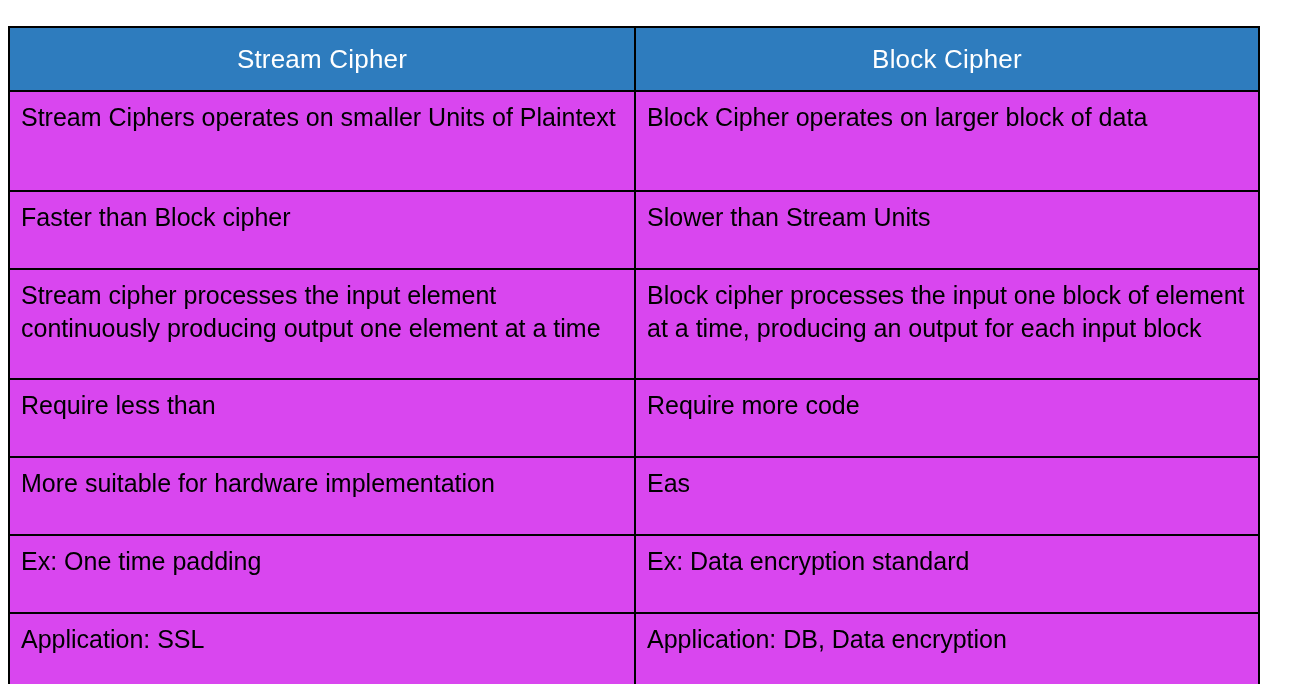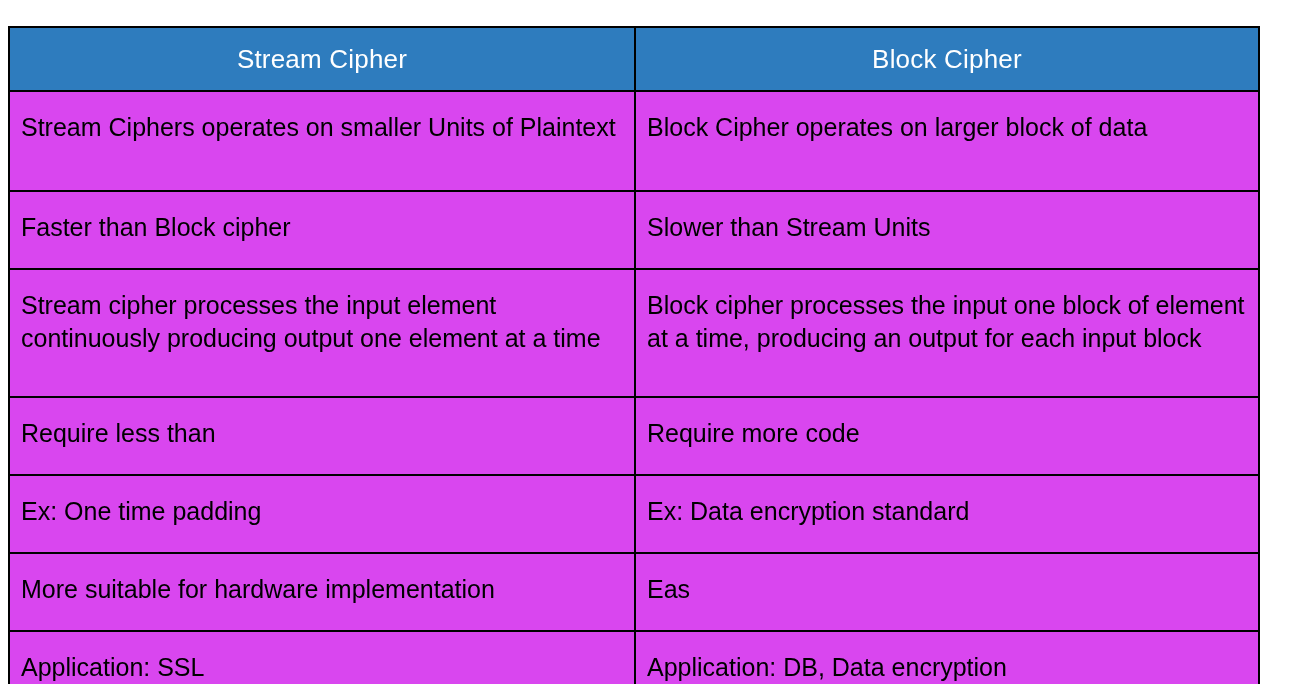--- a/index.html
+++ b/index.html
@@ -48,28 +48,28 @@
     line-height: 1.25;
     height: 64px;
     padding: 4px 10px;
     letter-spacing: 0.2px;
   }
 
   .comparison-table tbody td {
     color: #000000;
     font-size: 25px;
     line-height: 1.32;
-    padding: 19px 10px 10px 11px;
+    padding: 9px 10px 10px 11px;
     text-align: left;
     word-wrap: break-word;
   }
 
   .row-h2 td { height: 100px; }
   .row-h1 td { height: 78px; }
-  .row-h3 td { height: 128px; }
+  .row-h3 td { height: 110px; }
 </style>
 </head>
 <body>
 
 <div class="page">
 
   <table class="comparison-table">
     <colgroup>
       <col class="col-left">
       <col class="col-right">
@@ -98,27 +98,27 @@
         <td>Stream cipher processes the input element continuously producing output one element at a time</td>
         <td>Block cipher processes the input one block of element at a time, producing an output for each input block</td>
       </tr>
 
       <tr class="row-h1">
         <td>Require less than</td>
         <td>Require more code</td>
       </tr>
 
       <tr class="row-h1">
-        <td>Ex: One time padding</td>
-        <td>Ex: Data encryption standard</td>
+        <td>More suitable for hardware implementation</td>
+        <td>Eas</td>
       </tr>
 
       <tr class="row-h1">
-        <td>More suitable for hardware implementation</td>
-        <td>Eas</td>
+        <td>Ex: One time padding</td>
+        <td>Ex: Data encryption standard</td>
       </tr>
 
       <tr class="row-h1">
         <td>Application: SSL</td>
         <td>Application: DB, Data encryption</td>
       </tr>
 
     </tbody>
   </table>
 

